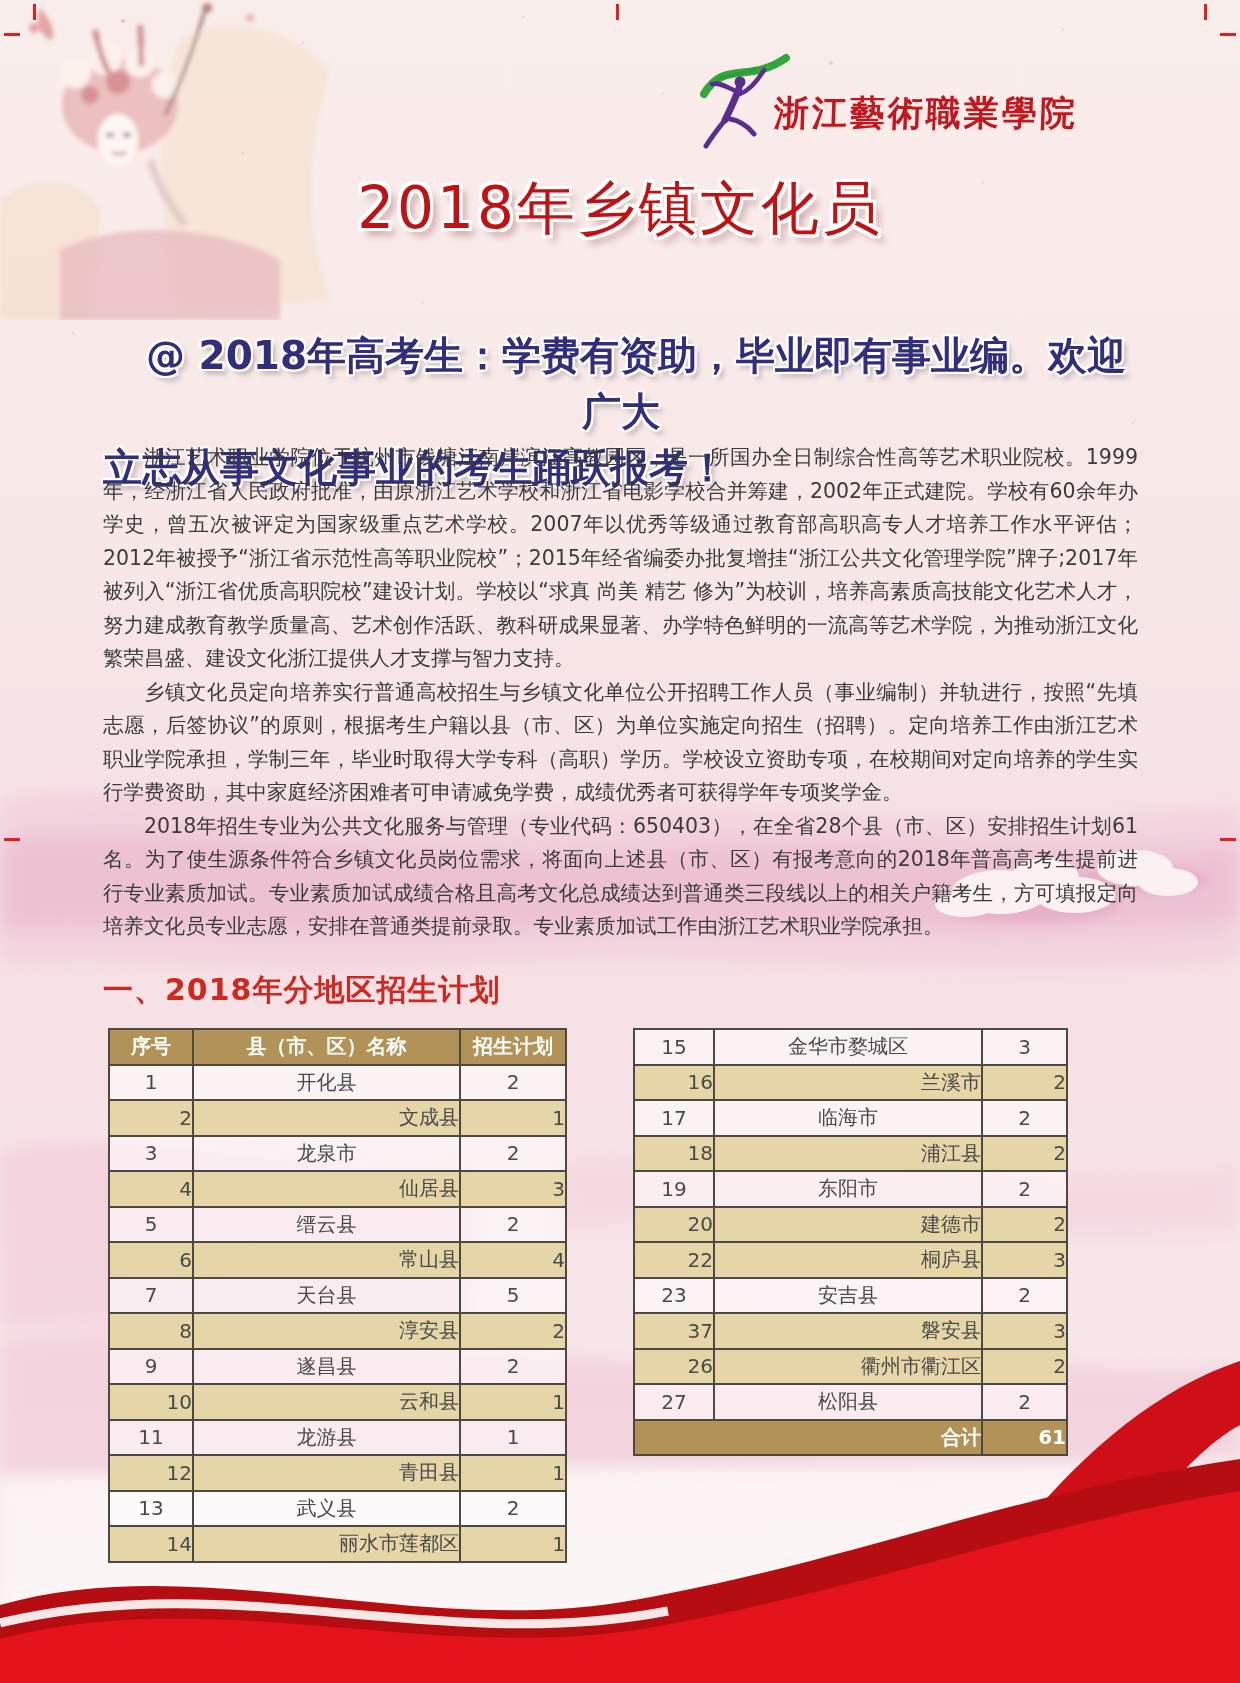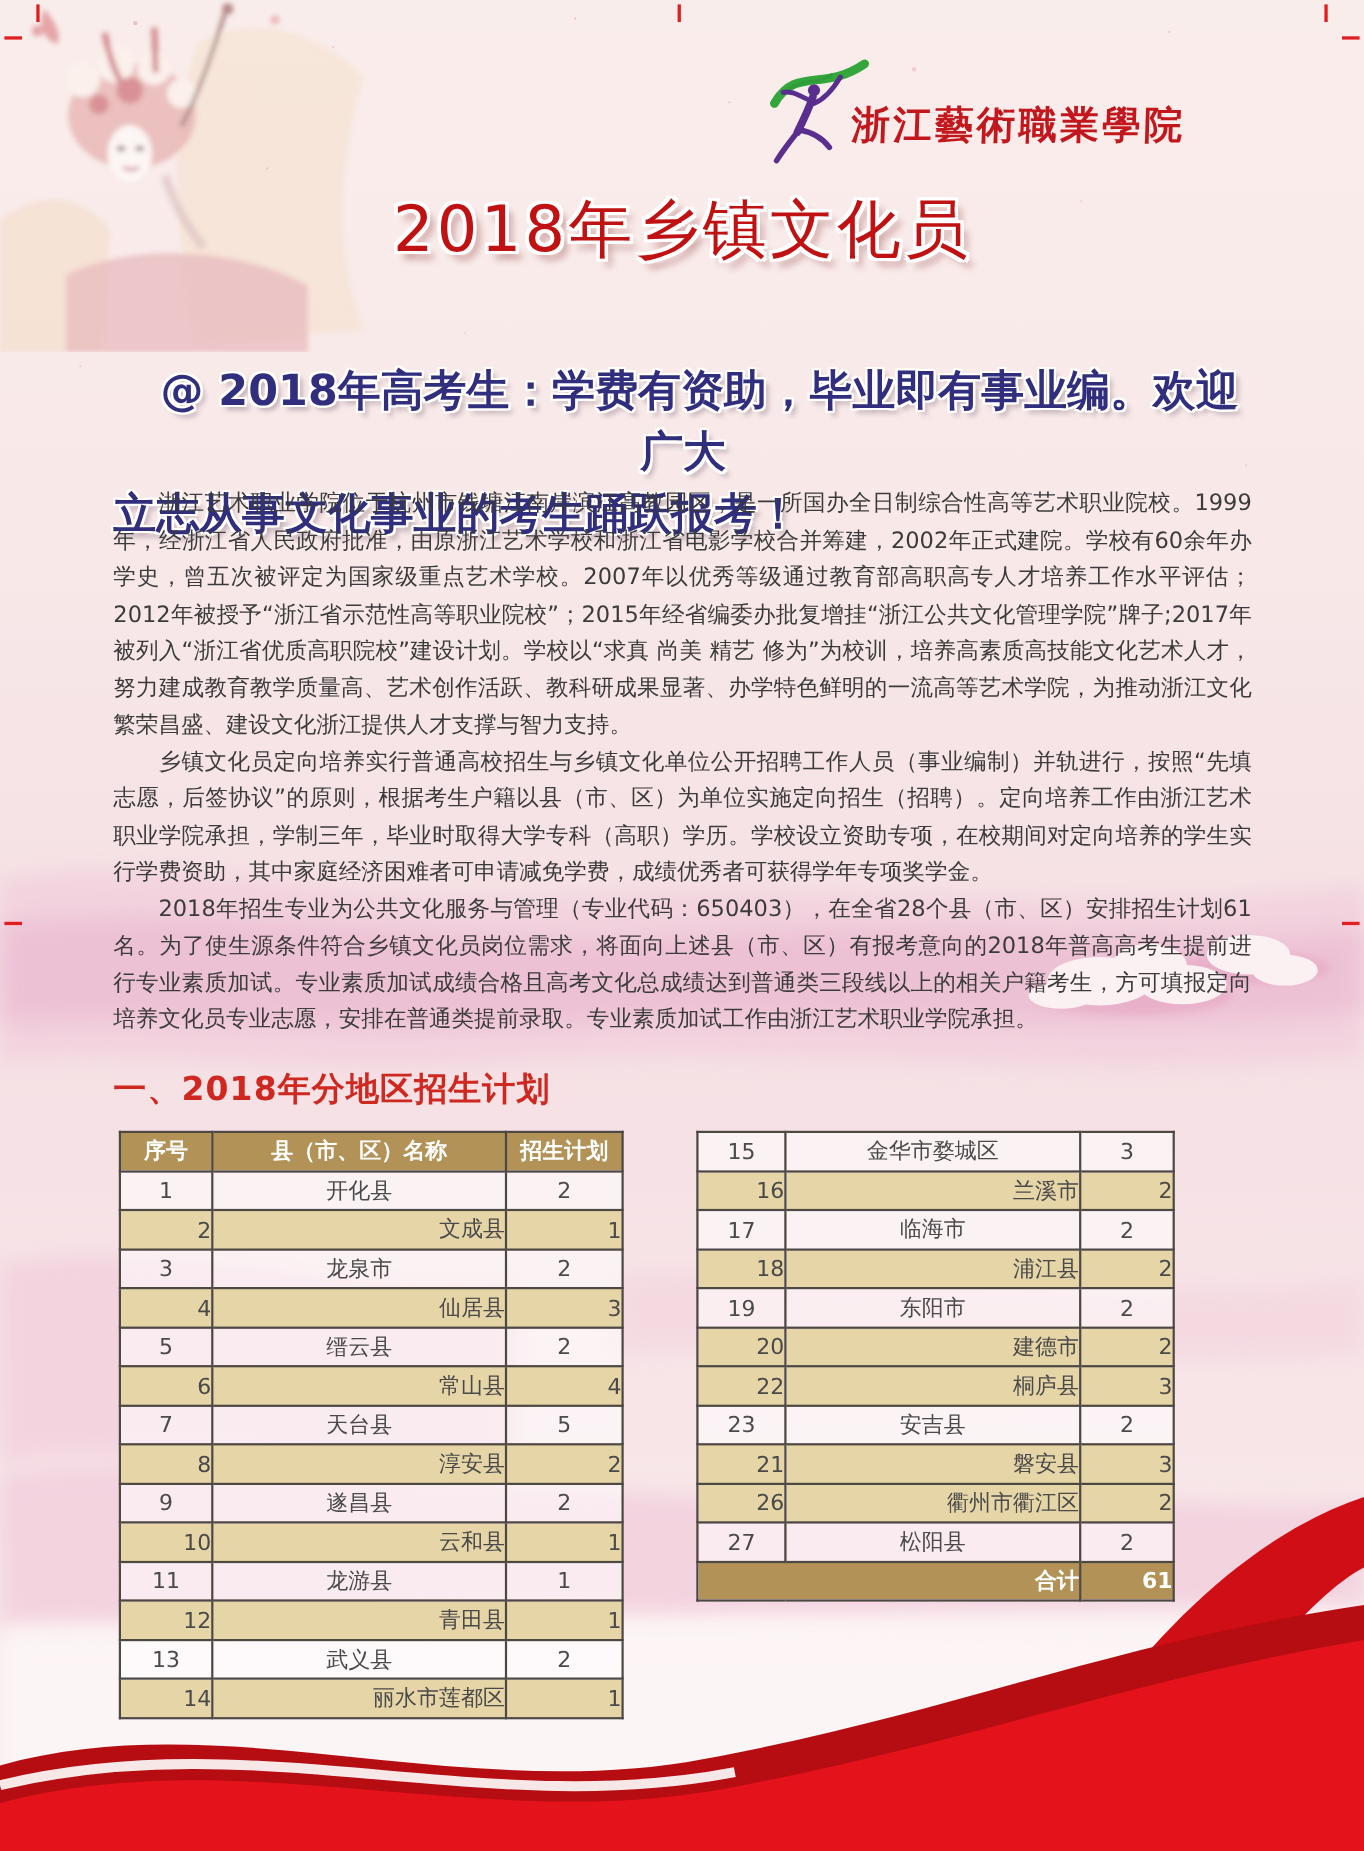--- a/index.html
+++ b/index.html
@@ -308,21 +308,21 @@
           <td>22</td>
           <td>桐庐县</td>
           <td>3</td>
         </tr>
         <tr class="light">
           <td>23</td>
           <td>安吉县</td>
           <td>2</td>
         </tr>
         <tr class="tan">
-          <td>21</td>
+          <td>37</td>
           <td>磐安县</td>
           <td>3</td>
         </tr>
         <tr class="tan">
           <td>26</td>
           <td>衢州市衢江区</td>
           <td>2</td>
         </tr>
         <tr class="light">
           <td>27</td>

